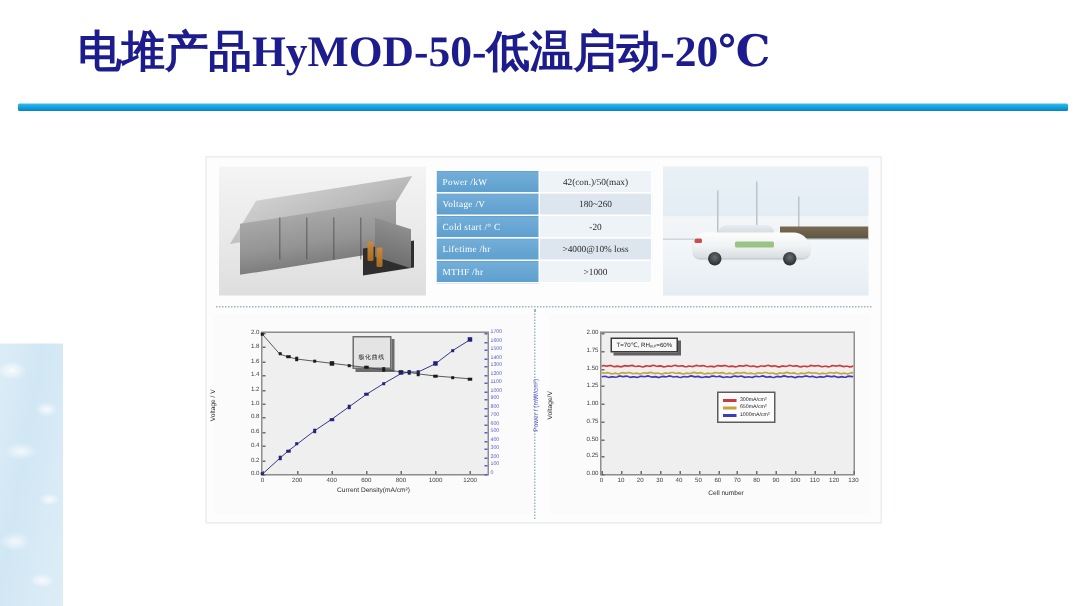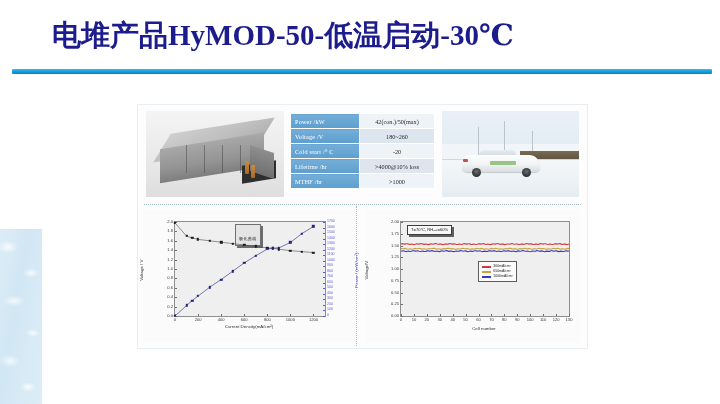--- a/index.html
+++ b/index.html
@@ -206,21 +206,21 @@
   .rlegend .row{display:flex;align-items:center;gap:2px;height:5px;}
   .rlegend .swatch{width:9px;height:1.4px;display:inline-block;}
   .rlegend .lbl{font-size:3.5px;color:#1f1f1f;white-space:nowrap;line-height:1;}
 </style>
 </head>
 <body>
 
 <div class="deco-strip"></div>
 
 <div class="title-wrap">
-  <h1 class="slide-title">电堆产品HyMOD-50-低温启动-30℃</h1>
+  <h1 class="slide-title">电堆产品HyMOD-50-低温启动-20℃</h1>
 </div>
 <div class="title-rule"></div>
 
 <div class="content-frame">
 
   <div class="inner-divider-h"></div>
   <div class="inner-divider-v"></div>
 
   <div class="top-row">
 

